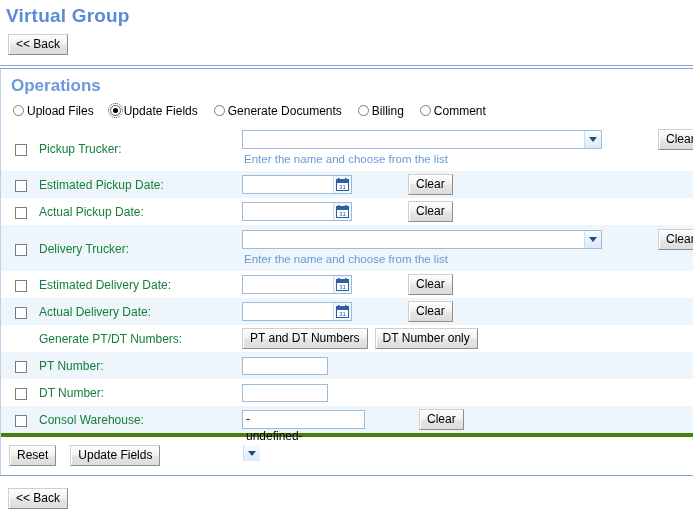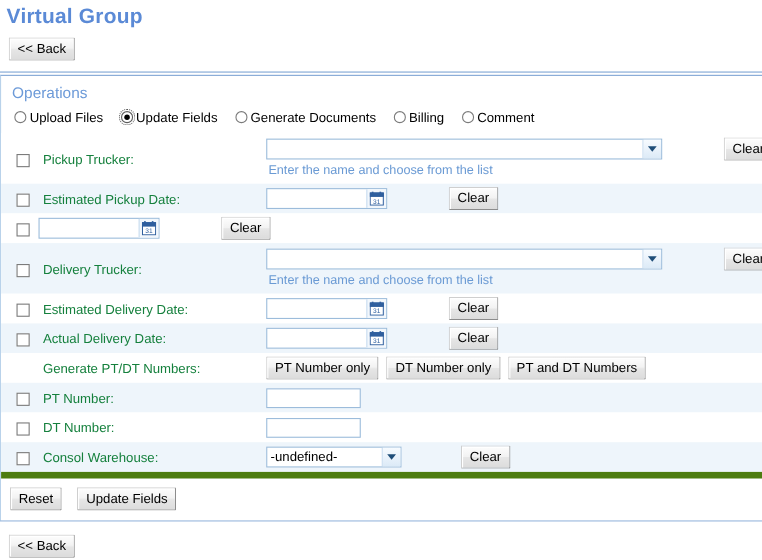--- a/index.html
+++ b/index.html
@@ -59,22 +59,22 @@
     border-top: 1px solid #7fa5d4;
     border-bottom: 1px solid #7fa5d4;
   }
   .panel-inner {
     border-top: 1px solid #7fa5d4;
     margin-top: 2px;
     border-left: 1px solid #b9d2ea;
     padding-left: 0px;
   }
   .panel-header {
-    font-size: 14px;
-    font-weight: normal;
+    font-size: 17px;
+    font-weight: bold;
     color: #6c9ad8;
     padding: 7px 12px 6px 10px;
   }
 
   
   .radio-row {
     padding: 1px 0 7px 12px;
     white-space: nowrap;
   }
   .radio-item {
@@ -205,21 +205,21 @@
   
   .combo {
     display: inline-flex;
     align-items: stretch;
     border: 1px solid #9cbcdb;
     background: #fff;
     height: 19px;
     box-sizing: border-box;
   }
   .combo.wide { width: 360px; }
-  .combo.narrow { width: 123px; }
+  .combo.narrow { width: 123px; flex-direction: column; }
   .combo input, .combo .combo-val {
     border: 0;
     outline: none;
     flex: 1 1 auto;
     width: 10px;
     font-family: "Liberation Sans", sans-serif;
     font-size: 12px;
     padding: 0 3px;
     line-height: 17px;
     background: transparent;
@@ -248,21 +248,21 @@
     line-height: 14px;
   }
 
   .gap-l { margin-left: 8px; }
   .gap-s { margin-left: 6px; }
 
   .genbtns { display: flex; gap: 7px; }
 
   
   .actions {
-    border-top: 6px solid #4d7c0f;
+    border-top: 4px solid #4d7c0f;
     padding: 8px 0 9px 8px;
     display: flex;
     gap: 14px;
     background: #fff;
   }
 
   .bottom-back { padding: 12px 0 0 8px; }
 </style>
 </head>
 <body>
@@ -336,20 +336,21 @@
               </span>
               <span class="btn gap-l">Clear</span>
             </div>
           </div>
         </div>
 
         <div class="row">
           <div class="cell-check">
             <span class="chk"></span>
           </div>
+          <div class="cell-label">Actual Pickup Date:</div>
           <div class="cell-field">
             <div class="field-line">
               <span class="datebox">
                 <input type="text" value="" placeholder="" style="">
                 <span class="cal-btn">
                   <svg class="cal-ico" width="13" height="13" viewBox="0 0 13 13" aria-hidden="true">
                     <rect x="0.5" y="1.5" width="12" height="11" fill="#ffffff" stroke="#2f5f9e"></rect>
                     <rect x="0.5" y="1.5" width="12" height="3" fill="#2f5f9e" stroke="#2f5f9e"></rect>
                     <rect x="2" y="0" width="1.5" height="3" fill="#2f5f9e"></rect>
                     <rect x="9" y="0" width="1.5" height="3" fill="#2f5f9e"></rect>
@@ -427,23 +428,22 @@
               <span class="btn gap-l">Clear</span>
             </div>
           </div>
         </div>
 
         <div class="row">
           <div class="cell-check"></div>
           <div class="cell-label">Generate PT/DT Numbers:</div>
           <div class="cell-field">
             <div class="field-line genbtns">
-              <span class="btn">PT Number only</span>
+              <span class="btn">PT and DT Numbers</span>
               <span class="btn">DT Number only</span>
-              <span class="btn">PT and DT Numbers</span>
             </div>
           </div>
         </div>
 
         <div class="row alt">
           <div class="cell-check">
             <span class="chk"></span>
           </div>
           <div class="cell-label">PT Number:</div>
           <div class="cell-field">

